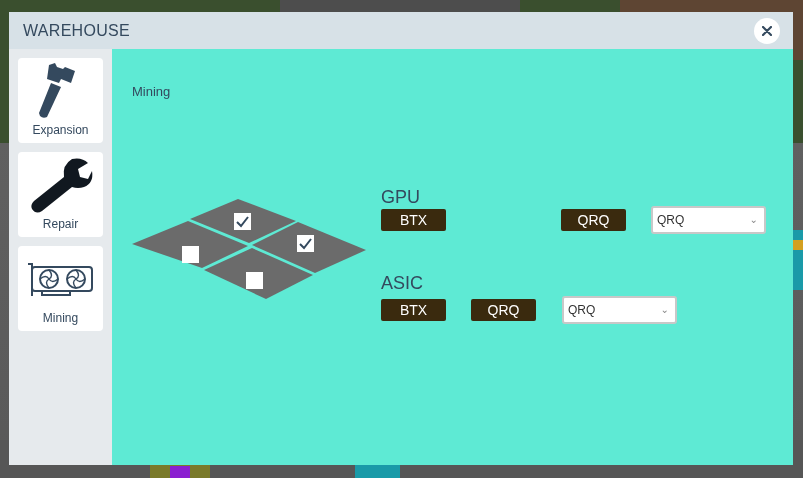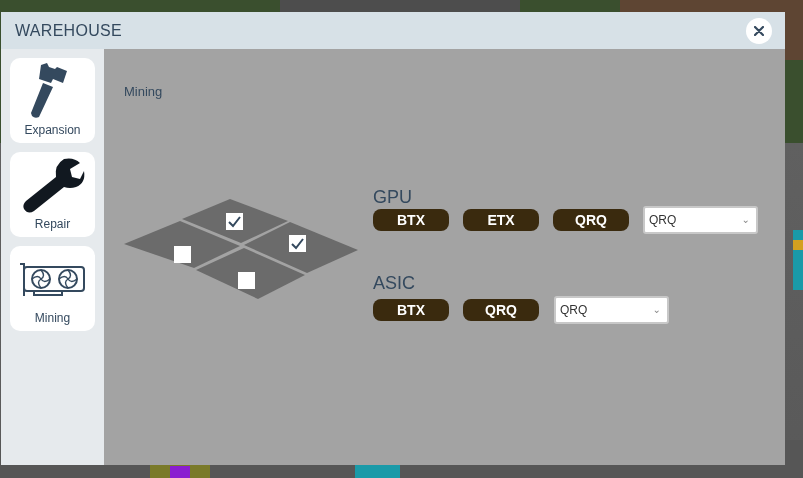--- a/index.html
+++ b/index.html
@@ -15,57 +15,57 @@
   .bg .b2 { position:absolute; left:620px; top:0; width:183px; height:60px; background:#5e4533; }
   .bg .b3 { position:absolute; left:280px; top:0; width:240px; height:12px; background:#4d4d4d; }
   .bg .b4 { position:absolute; left:0; top:440px; width:803px; height:38px; background:#565656; }
   .bg .b5 { position:absolute; left:150px; top:465px; width:60px; height:13px; background:#7a7a2a; }
   .bg .b6 { position:absolute; left:170px; top:466px; width:20px; height:12px; background:#8a1fd0; }
   .bg .b7 { position:absolute; left:355px; top:465px; width:45px; height:13px; background:#1a9aa8; }
   .bg .b8 { position:absolute; left:793px; top:230px; width:10px; height:60px; background:#1a9aa8; }
   .bg .b9 { position:absolute; left:793px; top:240px; width:10px; height:10px; background:#d4a020; }
 
   .modal {
-    position: absolute; left: 1px; top: 12px; width: 784px; height: 453px;
-    background: #a3a3a3;
+    position: absolute; left: 9px; top: 12px; width: 784px; height: 453px;
+    background: #5eead4;
   }
   .modal-header {
     height: 37px; background: #d7e1e7;
     display: flex; align-items: center; padding-left: 14px;
     position: relative;
   }
   .modal-title { font-size: 16px; color: #34495e; letter-spacing: 0.3px; }
   .close-btn {
     position: absolute; right: 13px; top: 6px;
     width: 26px; height: 26px; border-radius: 50%;
     background: #fff; display: flex; align-items: center; justify-content: center;
     cursor: pointer;
   }
   .sidebar {
     position: absolute; left: 0; top: 37px; width: 103px; bottom: 0;
     background: #e6eaed;
     padding: 9px 0 0 9px;
   }
   .side-item {
-    width: 85px; height: 85px; background: #fff; border-radius: 10px;
+    width: 85px; height: 85px; background: #fff; border-radius: 4px;
     margin-bottom: 9px; display: flex; flex-direction: column; align-items: center;
     justify-content: flex-end; padding-bottom: 6px; cursor: pointer;
   }
   .side-item .icon { flex: 1; display: flex; align-items: center; justify-content: center; }
   .side-label { font-size: 12px; color: #34495e; }
   .content {
     position: absolute; left: 103px; top: 37px; right: 0; bottom: 0;
   }
   .section-title { position: absolute; left: 20px; top: 35px; font-size: 13px; color: #34495e; }
   .grid-graphic { position: absolute; left: 18px; top: 148px; }
   .group-label { position: absolute; font-size: 18px; color: #34495e; }
   .pill {
-    position: absolute; height: 22px; width: 76px; border-radius: 8px;
+    position: absolute; height: 22px; width: 65px; border-radius: 2px;
     background: #3a2a0e; color: #fff; font-size: 14px;
-    display: flex; align-items: center; justify-content: center; cursor: pointer; font-weight: bold;
+    display: flex; align-items: center; justify-content: center; cursor: pointer;
   }
   .select {
     position: absolute; height: 28px; width: 115px; border: 2px solid #c8c8c8;
     border-radius: 3px; background: #fff; font-size: 12px; color: #333;
     display: flex; align-items: center; padding-left: 4px; cursor: pointer;
   }
   .select .chev { position: absolute; right: 6px; top: 6px; font-size: 10px; color: #888; }
 </style>
 </head>
 <body>
@@ -141,21 +141,20 @@
       <rect x="104" y="16" width="17" height="17" fill="#fff"></rect>
       <path d="M107 25 L111 29 L118 20" stroke="#34495e" stroke-width="2" fill="none"></path>
       <rect x="167" y="38" width="17" height="17" fill="#fff"></rect>
       <path d="M170 47 L174 51 L181 42" stroke="#34495e" stroke-width="2" fill="none"></path>
       <rect x="52" y="49" width="17" height="17" fill="#fff"></rect>
       <rect x="116" y="75" width="17" height="17" fill="#fff"></rect>
     </svg>
 
     <div class="group-label" style="left:269px;top:138px;">GPU</div>
     <div class="pill" style="left:269px;top:160px;">BTX</div>
-    <div class="pill" style="left:359px;top:160px;">ETX</div>
     <div class="pill" style="left:449px;top:160px;">QRQ</div>
     <div class="select" style="left:539px;top:157px;">
       <span>QRQ</span>
       <span class="chev">⌄</span>
     </div>
 
     <div class="group-label" style="left:269px;top:224px;">ASIC</div>
     <div class="pill" style="left:269px;top:250px;">BTX</div>
     <div class="pill" style="left:359px;top:250px;">QRQ</div>
     <div class="select" style="left:450px;top:247px;">

